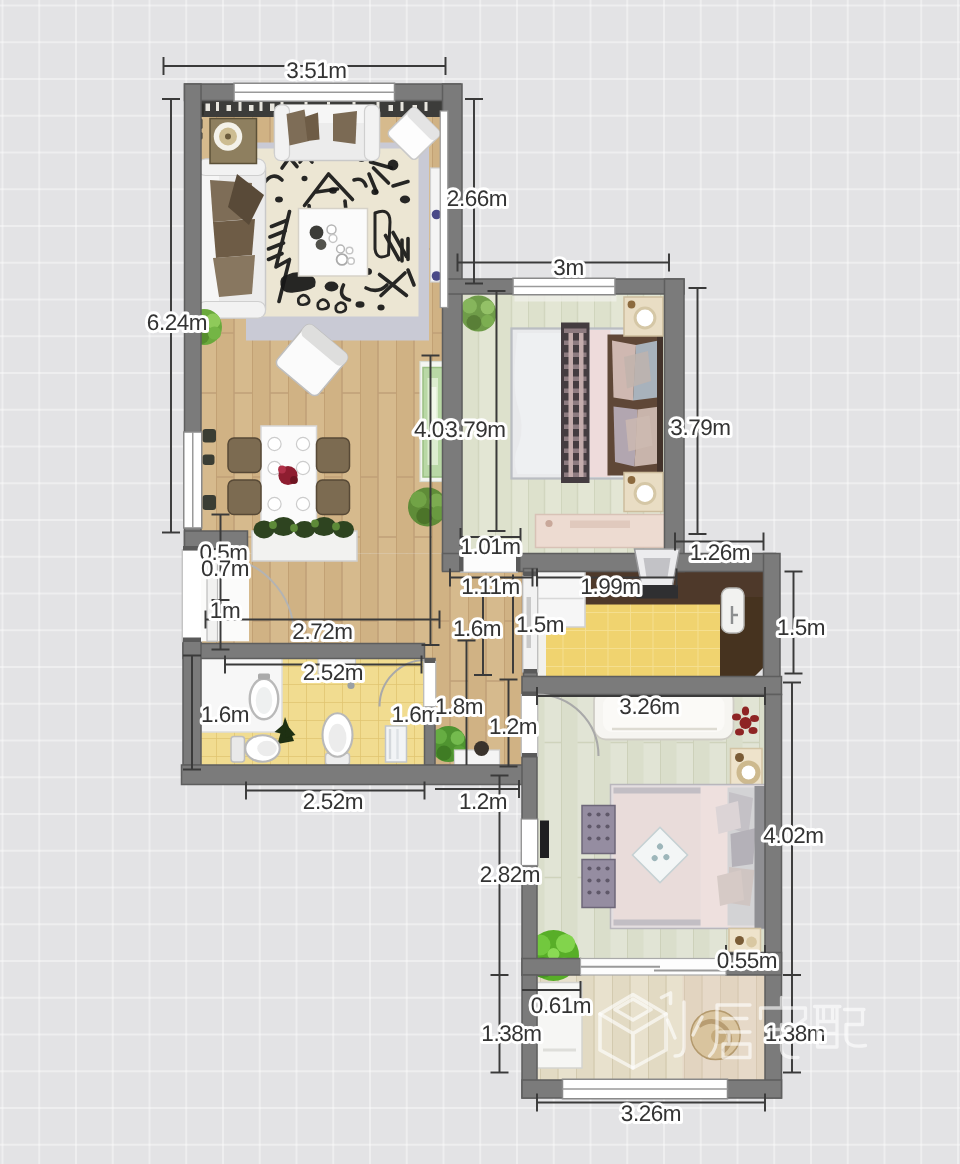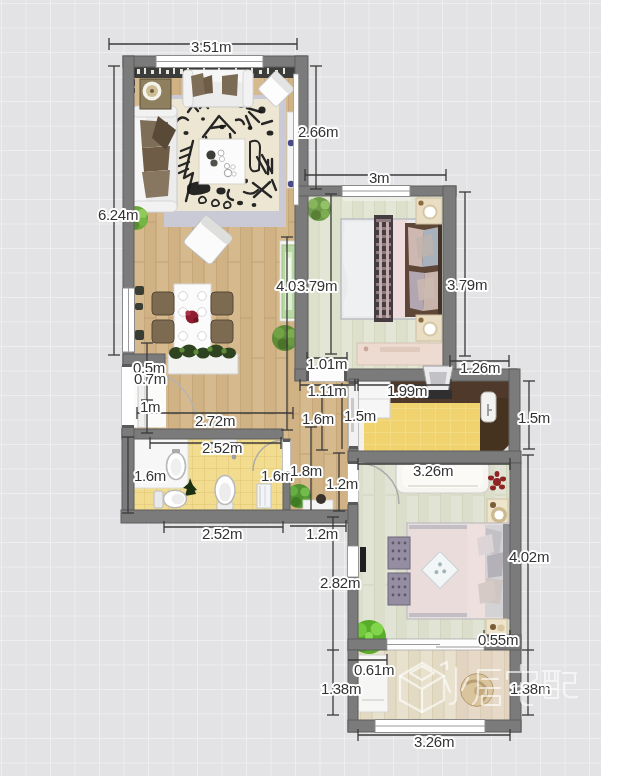--- a/index.html
+++ b/index.html
@@ -1,23 +1,23 @@
 <!DOCTYPE html>
 <html><head>
 <meta charset="utf-8">
 <style>
   html,body{margin:0;padding:0;}
   body{width:640px;height:776px;overflow:hidden;font-family:"Liberation Sans",sans-serif;}
-  .canvas{position:relative;width:585px;height:776px;
+  .canvas{position:relative;width:640px;height:776px;
     background-color:#e3e3e5;
     background-image:
       linear-gradient(to right, rgba(255,255,255,.38) 1px, transparent 1px),
       linear-gradient(to bottom, rgba(255,255,255,.38) 1px, transparent 1px);
     background-size:24.5px 24.5px;
-    background-position:1px 3px;padding-left:16px;}
+    background-position:1px 3px;}
   svg{position:absolute;left:0;top:0;}
   text{font-family:"Liberation Sans",sans-serif;}
 </style>
 </head>
 <body>
 <div class="canvas">
 <svg width="640" height="776" viewBox="0 0 640 776">
 <defs>
   <pattern id="wood1" width="24" height="96" patternUnits="userSpaceOnUse">
     <rect width="24" height="96" fill="#d6ba8d"></rect>

